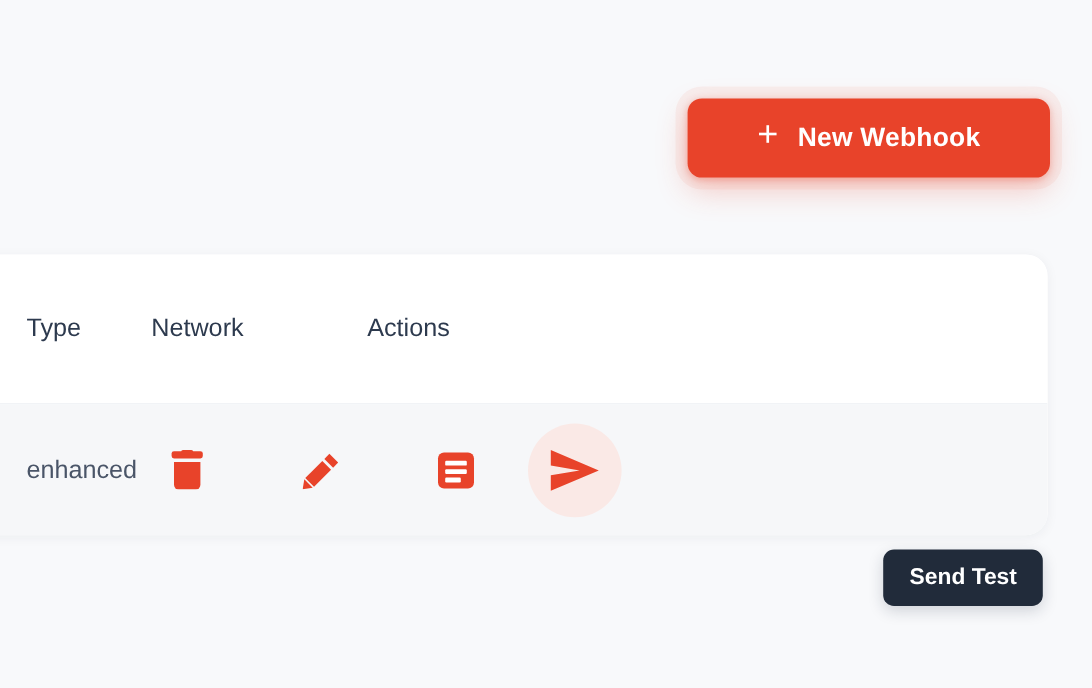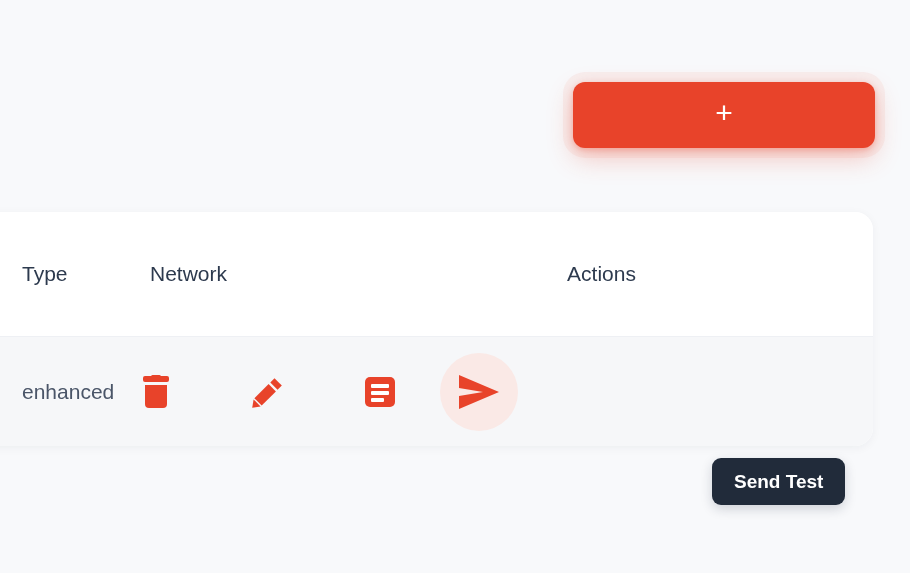--- a/index.html
+++ b/index.html
@@ -76,22 +76,22 @@
     align-items: center;
     height: 109px;
     background: #f6f7f9;
   }
   .table-row .td {
     font-size: 21px;
     color: #4a5568;
   }
 
   .col-type    { width: 196px; padding-left: 92px; box-sizing: border-box; }
-  .col-network { width: 180px; box-sizing: border-box; margin-left: 24px; }
-  .col-actions { flex: 1; box-sizing: border-box; text-align: center; }
+  .col-network { width: 180px; box-sizing: border-box; }
+  .col-actions { flex: 1; box-sizing: border-box; }
 
   .actions-cell {
     display: flex;
     align-items: center;
     gap: 0px;
     padding-left: 2px;
   }
   .icon-btn {
     width: 56px;
     height: 56px;
@@ -108,41 +108,42 @@
     width: 78px;
     height: 78px;
     background: #fae9e6;
     margin-left: 32px;
   }
   .icon-btn svg { display: block; }
 
   
   #send-test-tooltip {
     position: absolute;
-    left: 712px;
+    left: 736px;
     top: 458px;
     height: 47px;
     padding: 0 22px;
     background: #212b3a;
     color: #ffffff;
     border-radius: 9px;
     font-size: 19px;
     font-weight: bold;
     display: flex;
     align-items: center;
     justify-content: center;
     box-shadow: 0 4px 12px rgba(23,35,56,0.18);
     white-space: nowrap;
   }
 </style>
 </head>
 <body>
 
 <button id="new-webhook-button">
   <span class="plus-glyph">+</span>
+  <span>New Webhook</span>
 </button>
 
 <div id="webhooks-card">
 
   <div class="table-head">
     <div class="th col-type">Type</div>
     <div class="th col-network">Network</div>
     <div class="th col-actions">Actions</div>
   </div>
 

